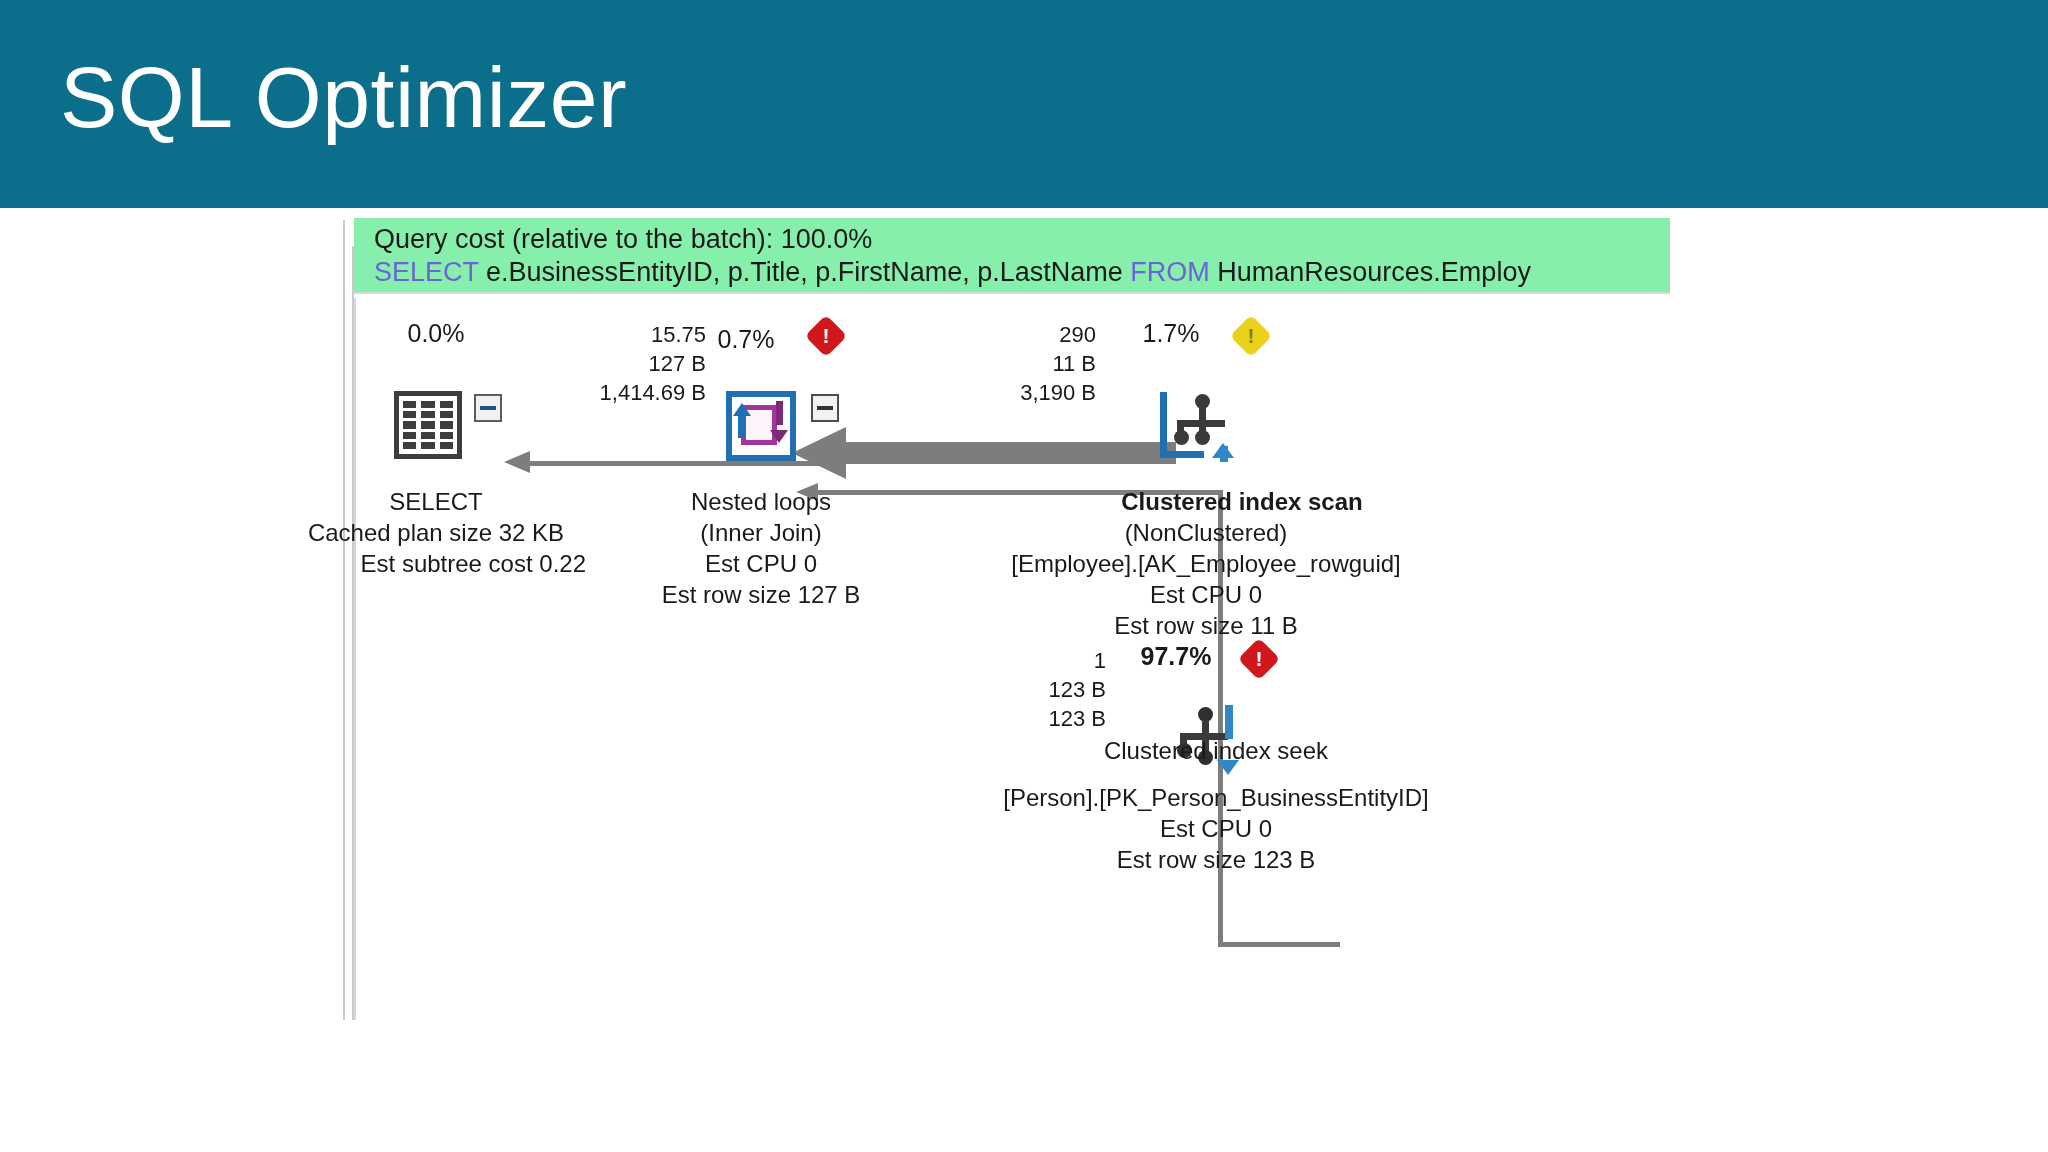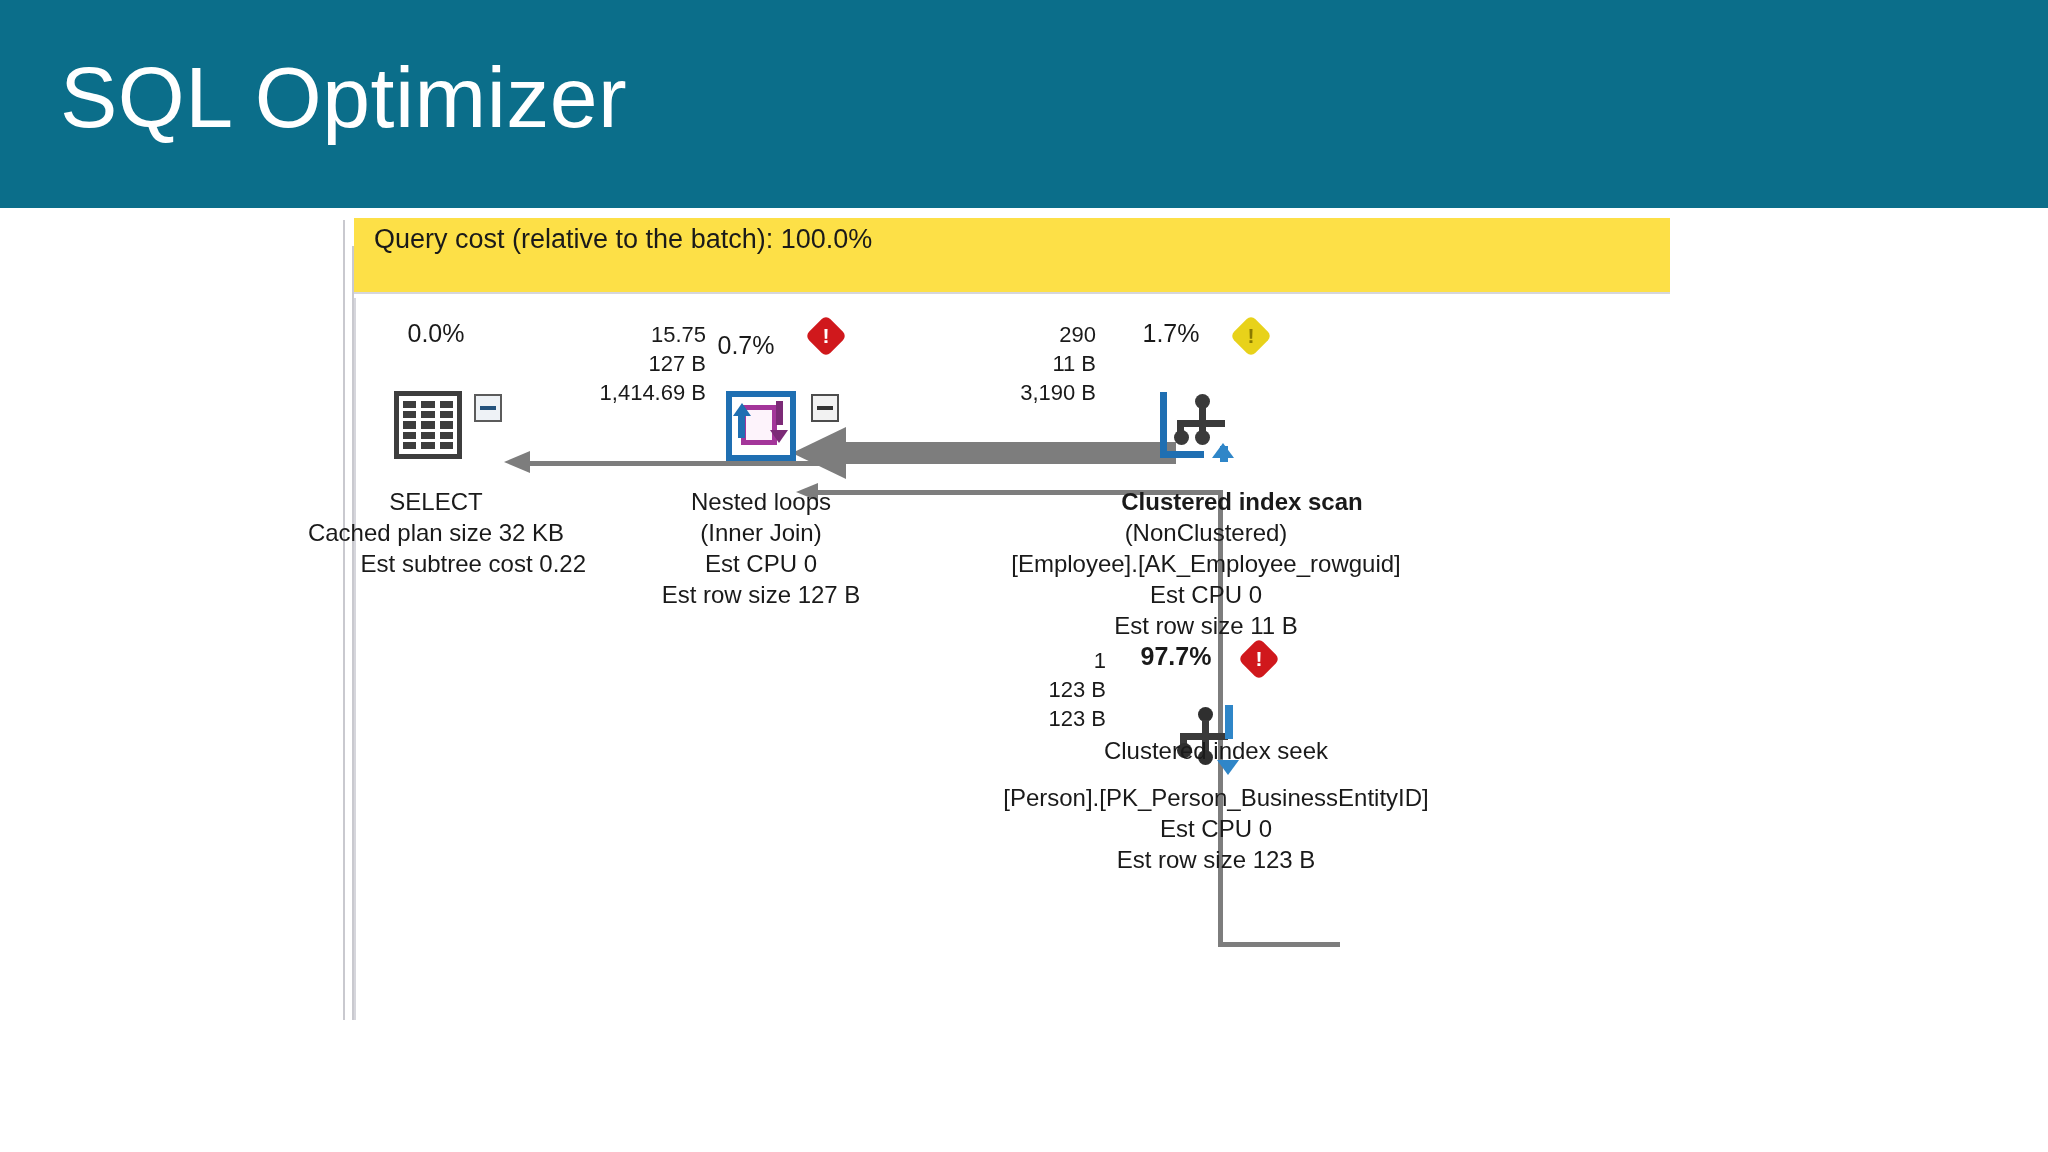--- a/index.html
+++ b/index.html
@@ -56,21 +56,21 @@
   .rule-outer { left: 13px; top: 4px;  width: 2px; height: 800px; }
   .rule-inner { left: 22px; top: 30px; width: 2px; height: 774px; }
 
   
   .query-header {
     position: absolute;
     left: 24px;
     top: 2px;
     width: 1316px;
     height: 74px;
-    background: #fde047;
+    background: #86efac;
     border-bottom: 2px solid #d6d6dc;
   }
   .query-cost-line {
     position: absolute;
     left: 20px;
     top: 4px;
     font-size: 27px;
     line-height: 34px;
     color: #1a1a1a;
     white-space: nowrap;
@@ -324,20 +324,21 @@
 <div class="header-band"></div>
 <div class="slide-title">SQL Optimizer</div>
 
 <div class="plan-shot">
 
   <div class="rule rule-outer"></div>
   <div class="rule rule-inner"></div>
 
   <div class="query-header">
     <div class="query-cost-line">Query cost (relative to the batch):  100.0%</div>
+    <div class="query-sql-line"><span class="kw">SELECT</span><span> e.BusinessEntityID, p.Title, p.FirstName, p.LastName </span><span class="kw">FROM</span><span> HumanResources.Employ</span></div>
   </div>
 
   <div class="plan-canvas">
 
     <div class="conn-line" style="left:170px; top:163px; width:300px; height:5px;"></div>
     <div class="arrowhead-left" style="left:148px; top:153px;"></div>
 
     <div class="conn-line" style="left:490px; top:144px; width:330px; height:22px;"></div>
     <div class="arrowhead-left thick" style="left:436px; top:129px;"></div>
 
@@ -368,21 +369,21 @@
       </div>
 
       <div class="collapse-box" style="left:118px; top:96px;"></div>
 
       <div class="caption" style="left:-40px; top:188px; width:240px;">SELECT</div>
       <div class="caption" style="left:-70px; top:219px; width:300px;">Cached plan size  32 KB</div>
       <div class="caption" style="left:-70px; top:250px; width:300px;text-align:right;">Est subtree cost  0.22</div>
     </div>
 
     <div class="node">
-      <div class="pct" style="left:335px; top:32px; width:110px;">0.7%</div>
+      <div class="pct" style="left:335px; top:26px; width:110px;">0.7%</div>
       <div class="badge badge-error" style="left:455px; top:23px;">
         <span class="badge-glyph">!</span>
       </div>
 
       <div class="rowinfo" style="left:240px; top:22px; width:110px;">15.75</div>
       <div class="rowinfo" style="left:240px; top:51px; width:110px;">127 B</div>
       <div class="rowinfo" style="left:210px; top:80px; width:140px;">1,414.69 B</div>
 
       <div class="icon-loops" style="left:370px; top:93px;">
         <div class="inner"></div>

